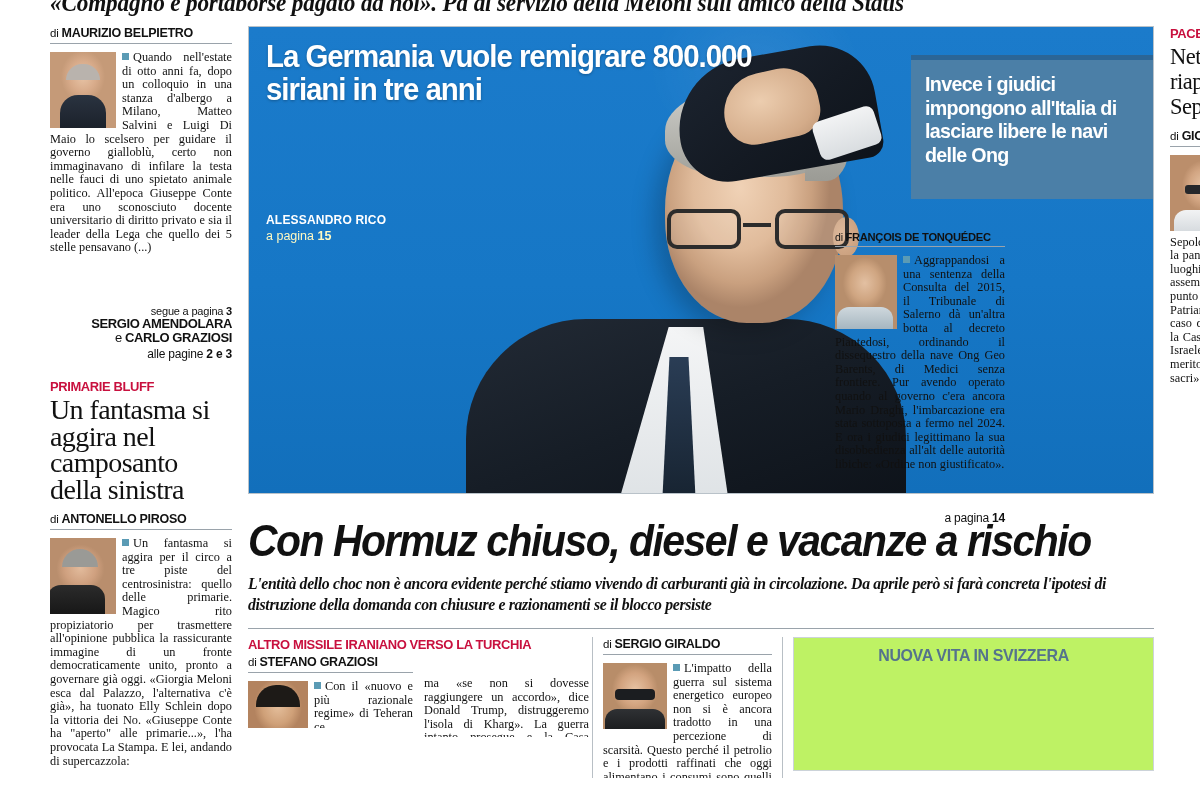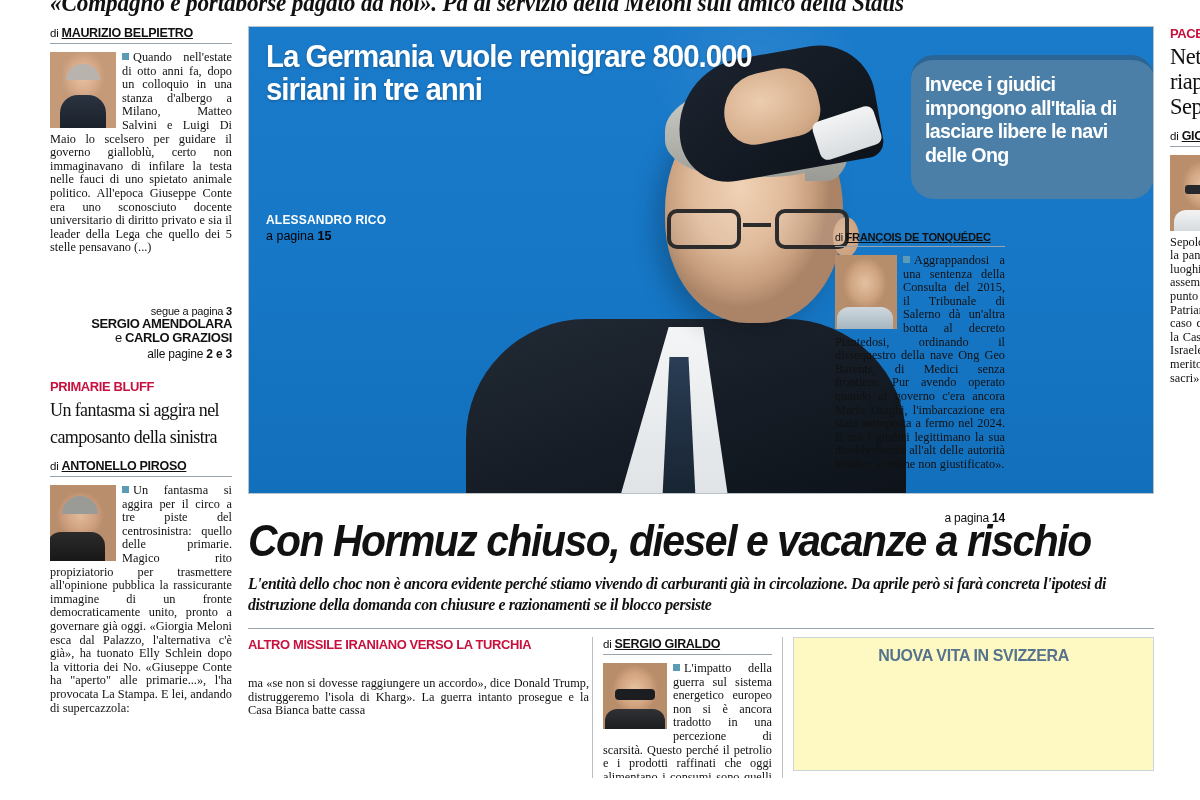--- a/index.html
+++ b/index.html
@@ -41,21 +41,21 @@
   .col-right{ width:196px; flex:0 0 196px; padding-left:8px; }
 
   
   .byline{
     font-family:"Liberation Sans", sans-serif;
     font-size:11.5px; font-weight:400; color:#111;
     border-bottom:1.4px solid #9aa3ab;
     padding-bottom:3px; margin-bottom:7px;
     letter-spacing:-0.2px;
   }
-  .byline b{ font-weight:700; font-size:12.5px; letter-spacing:-0.3px;text-decoration:underline;}
+  .byline b{ font-weight:700; font-size:12.5px; letter-spacing:-0.3px;}
 
   .kicker{
     font-family:"Liberation Sans", sans-serif;
     font-weight:700; font-size:13.5px;
     color:#c8103e; letter-spacing:-0.4px;
     margin-bottom:3px;
     transform:scaleX(0.96); transform-origin:left center;
   }
 
   .headline-serif{
@@ -183,21 +183,21 @@
     border-radius:12px 12px 0 0;
   }
   .ph-giraldo:before{
     content:""; position:absolute; left:50%; top:40%; width:40px; height:11px;
     transform:translateX(-50%);
     background:#1b1d20; border-radius:4px; z-index:3;
   }
 
   
   .hl-fantasma{
-    font-size:18px; line-height:26.5px;
+    font-size:28px; line-height:26.5px;
     letter-spacing:-0.6px;
     margin-bottom:9px;
   }
 
   
   .hero{
     position:relative;
     width:100%; height:468px;
     background:#1a7ac9;
     border:1px solid #b9c2c9;
@@ -302,30 +302,29 @@
   .hero-author{
     position:absolute; left:17px; top:186px;
     font-family:"Liberation Sans", sans-serif;
     color:#fff; font-weight:700; font-size:12.5px;
     letter-spacing:0.2px;
     transform:scaleX(0.96); transform-origin:left top;
   }
   .hero-page{
     position:absolute; left:17px; top:202px;
     font-family:"Liberation Sans", sans-serif;
-    color:#000000; font-weight:400; font-size:12.5px;
+    color:#fef9c3; font-weight:400; font-size:12.5px;
   }
   .hero-page b{ font-weight:700; }
 
   .hero-box{
     position:absolute; right:-1px; top:28px; width:243px; height:144px;
     background:#4b7fa7;
     border-top:5px solid #2b6596;
     padding:12px 14px 0 14px;
-    border-radius:23px;
   }
   .hero-box .t{
     font-family:"Liberation Sans", sans-serif;
     font-weight:700; color:#fff;
     font-size:20.5px; line-height:23.5px;
     letter-spacing:-0.7px;
     transform:scaleX(0.96); transform-origin:left top;
   }
 
   
@@ -358,21 +357,21 @@
 
   .hl-trump{
     font-size:25px; line-height:27px; letter-spacing:-0.7px;
     margin-bottom:8px;
   }
   .twocol{ display:flex; gap:11px; }
   .twocol > div{ flex:1 1 0; }
 
   
   .swiss{
-    background:#fef9c3; border:1px solid #ccd3d9;
+    background:#bef264; border:1px solid #ccd3d9;
     height:134px; padding:8px 10px 0 10px; position:relative;
   }
   .swiss .k{
     font-family:"Liberation Sans", sans-serif;
     font-weight:700; font-size:16.5px; color:#55738c;
     text-align:center; letter-spacing:-0.4px; margin-bottom:7px;
     transform:scaleX(0.97);
   }
   .swiss .inner{ display:flex; gap:11px; }
   .swiss .pic{
@@ -483,20 +482,27 @@
       <div class="main-hl">Con Hormuz chiuso, diesel e vacanze a rischio</div>
       <div class="main-sub">L'entità dello choc non è ancora evidente perché stiamo vivendo di carburanti già in circolazione. Da aprile però si farà concreta l'ipotesi di distruzione della domanda con chiusure e razionamenti se il blocco persiste</div>
     </div>
 
     <div class="bottom">
 
       <div class="b-left">
         <div class="kicker">ALTRO MISSILE IRANIANO VERSO LA TURCHIA</div>
         <div class="twocol">
           <div>
+            <div class="byline"><span>di </span><b>STEFANO GRAZIOSI</b></div>
+            <div class="bodytext clip" style="height:48px;">
+              <span class="portrait ph-graziosi" style="width:60px;height:60px;"></span>
+              <span class="sq"></span><span>Con il «nuovo e più razionale regime» di Teheran ce</span>
+            </div>
+          </div>
+          <div>
             <div style="height:22px"></div>
             <div class="bodytext clip" style="height:60px;"><span>ma «se non si dovesse raggiungere un accordo», dice Donald Trump, distruggeremo l'isola di Kharg». La guerra intanto prosegue e la Casa Bianca batte cassa</span></div>
           </div>
         </div>
       </div>
 
       <div class="b-mid">
         <div class="byline"><span>di </span><b>SERGIO GIRALDO</b></div>
         <div class="bodytext clip" style="height:116px;">
           <span class="portrait ph-giraldo" style="width:64px;height:66px;"></span>

